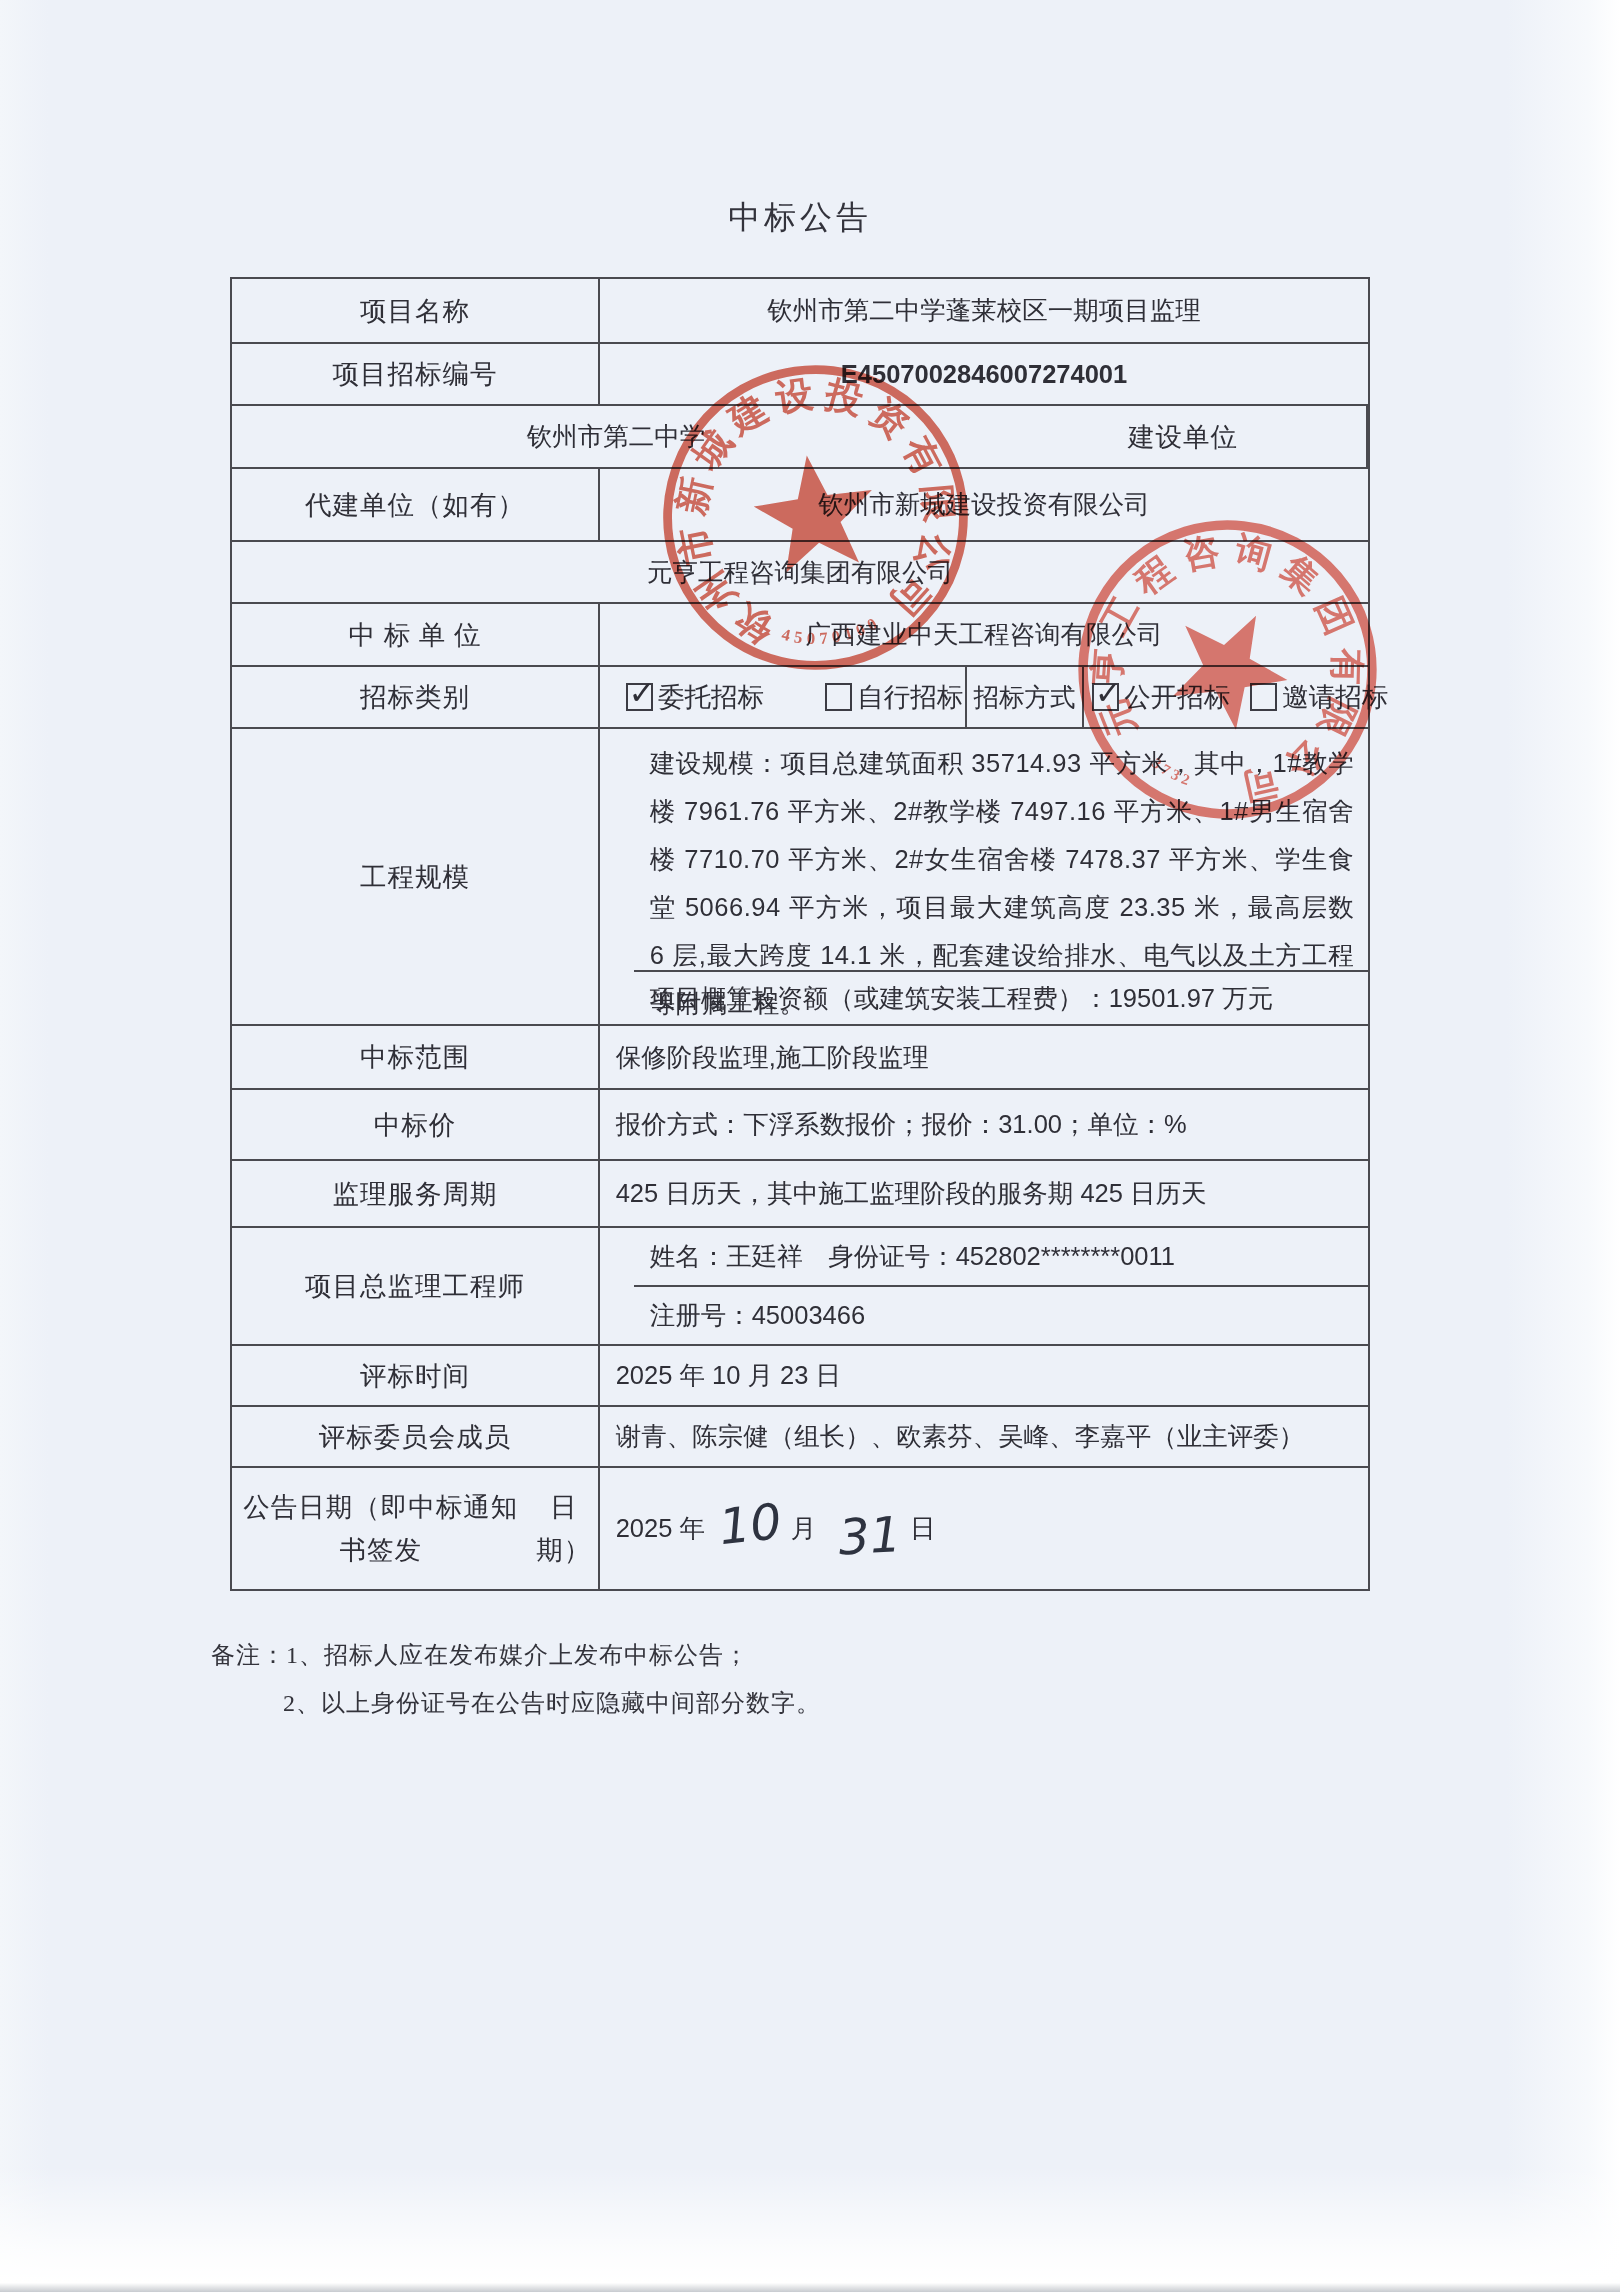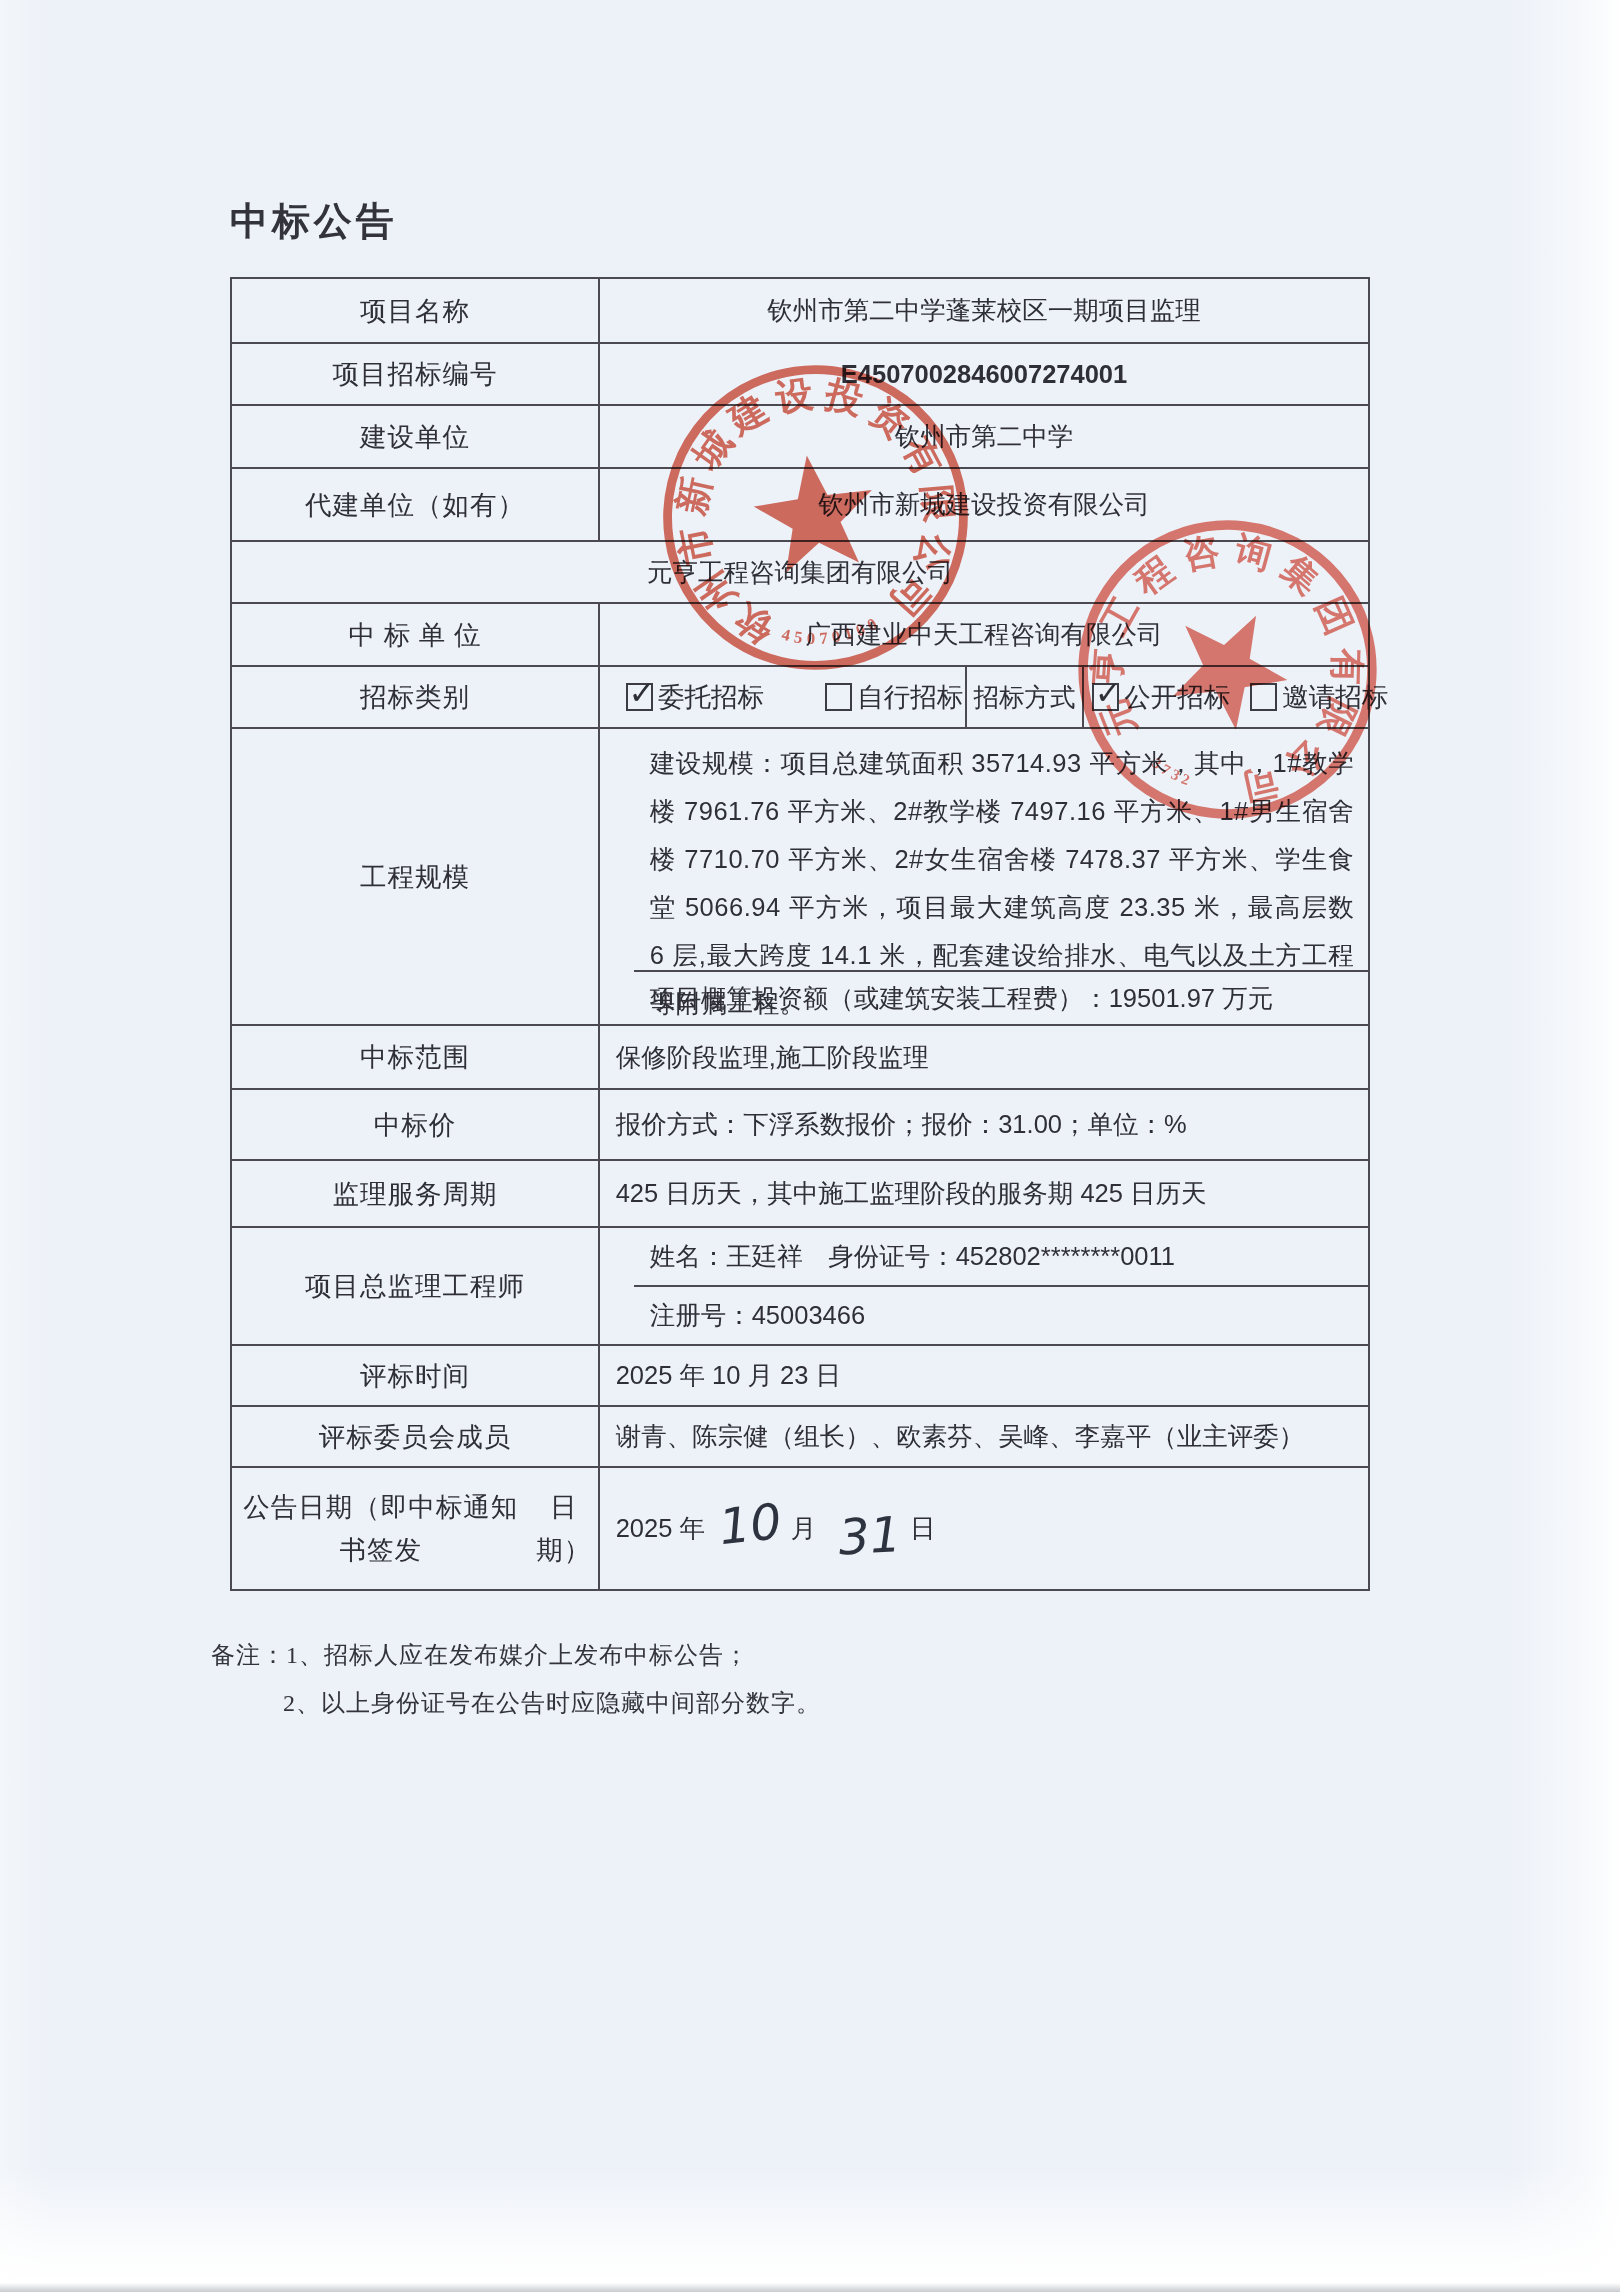--- a/index.html
+++ b/index.html
@@ -10,22 +10,22 @@
       #edf1f8;
     font-family:"Liberation Serif","DejaVu Serif",serif;
     color:#2f2f37;
   }
   .page::after{ 
     content:"";position:absolute;left:0;right:0;bottom:0;height:127px;
     background:linear-gradient(180deg, rgba(255,255,255,0) 0%, rgba(255,255,255,.85) 70%, #ffffff 92%, #c9ccd1 99%, #9ea1a6 100%);
     pointer-events:none;
   }
   .title{
-    position:absolute;left:230px;top:196px;width:1140px;text-align:left;
-    font-size:38px;font-weight:bold;letter-spacing:3.9px;color:#33333c;
+    position:absolute;left:230px;top:196px;width:1140px;text-align:center;
+    font-size:32px;font-weight:normal;letter-spacing:3.9px;color:#33333c;
   }
   .tbl{
     position:absolute;left:230px;top:277px;width:1140px;
     border:2px solid #4a4a50;box-sizing:border-box;
     font-size:26.5px;
   }
   .row{display:flex;box-sizing:border-box;border-top:2px solid #4a4a50;}
   .row:first-child{border-top:none;}
   .cell{box-sizing:border-box;display:flex;align-items:center;}
   .lab{width:368px;flex:none;border-right:2px solid #4a4a50;justify-content:center;text-align:center;letter-spacing:1px;}
@@ -71,22 +71,22 @@
 
     <div class="row" style="height:63px">
       <div class="cell lab">项目名称</div>
       <div class="cell val center">钦州市第二中学蓬莱校区一期项目监理</div>
     </div>
     <div class="row" style="height:62px">
       <div class="cell lab">项目招标编号</div>
       <div class="cell val center" style="font-weight:600">E4507002846007274001</div>
     </div>
     <div class="row" style="height:63px">
+      <div class="cell val center">钦州市第二中学</div>
       <div class="cell lab">建设单位</div>
-      <div class="cell val center">钦州市第二中学</div>
     </div>
     <div class="row" style="height:73px">
       <div class="cell lab">代建单位（如有）</div>
       <div class="cell val center">钦州市新城建设投资有限公司</div>
     </div>
     <div class="row" style="height:62px">
       <div class="cell val center">元亨工程咨询集团有限公司</div>
     </div>
     <div class="row" style="height:63px">
       <div class="cell lab">中 标 单 位</div>

